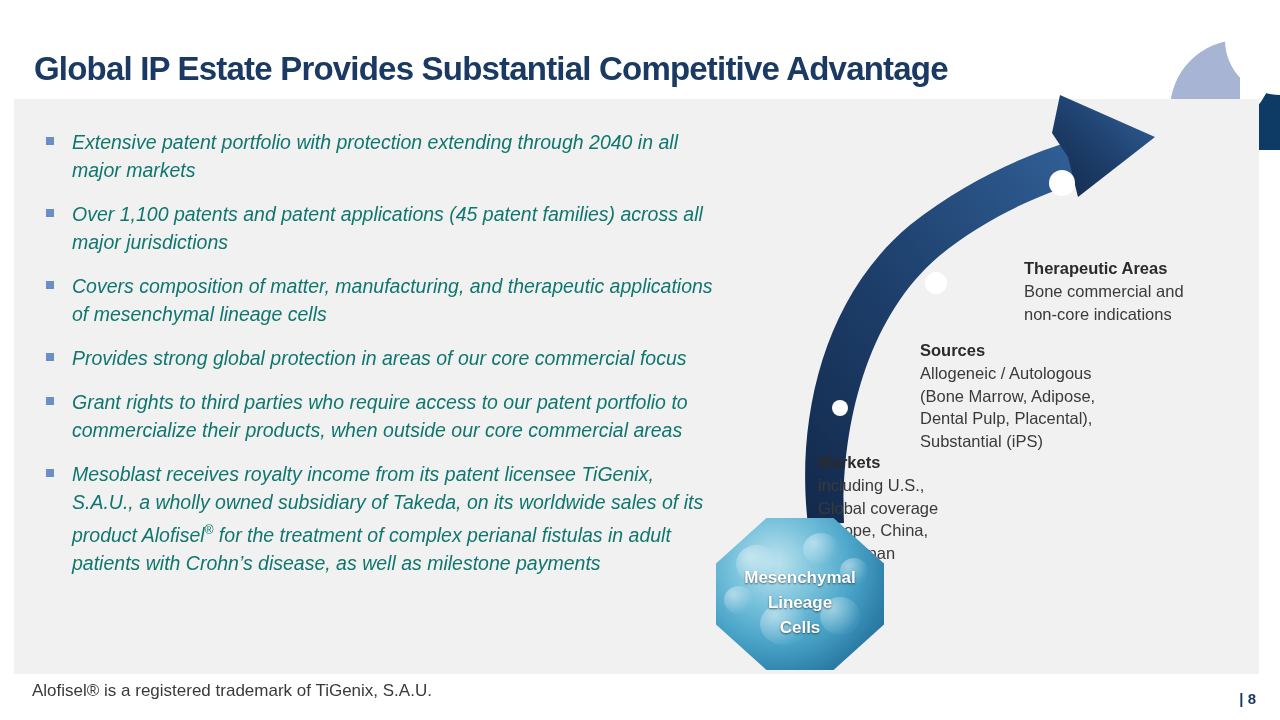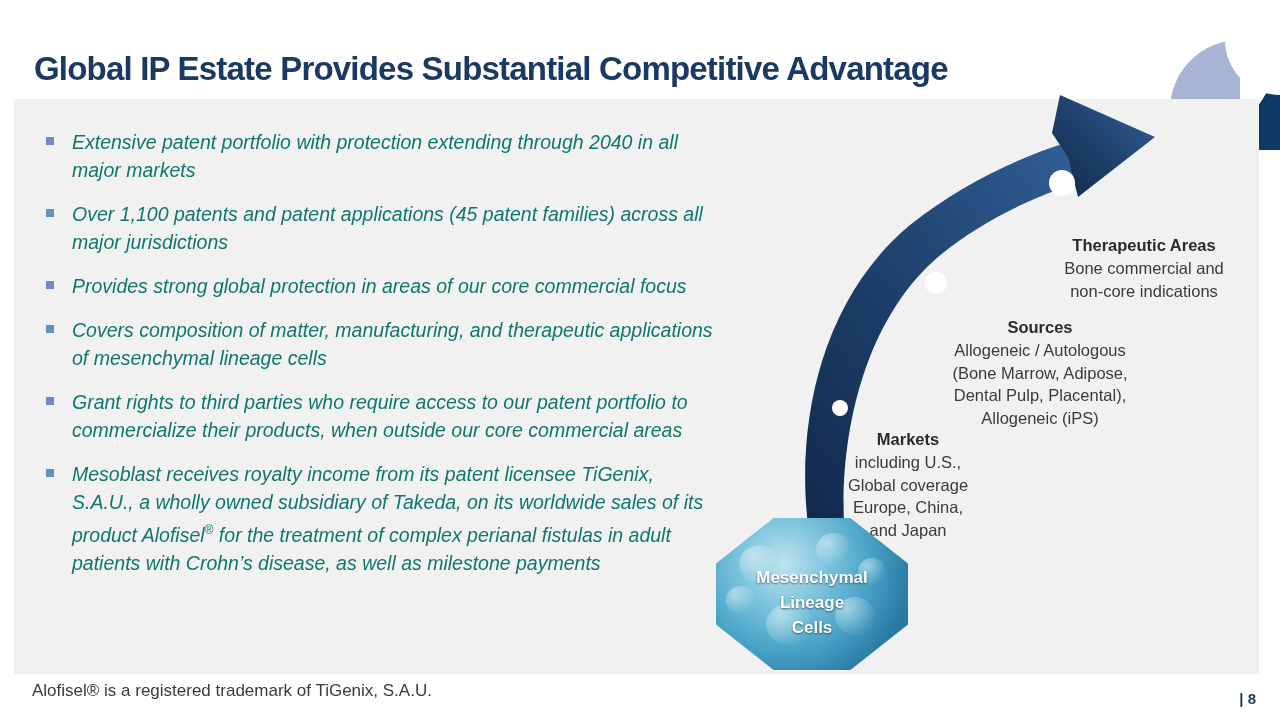--- a/index.html
+++ b/index.html
@@ -112,22 +112,23 @@
     position: absolute;
     left: 760px;
     top: 85px;
     width: 420px;
     height: 470px;
   }
 
   
   .label-group {
     position: absolute;
-    text-align: center;
+    text-align: left;
     color: #3a3a3a;
+    margin-top: 23px;
   }
   .label-group .lbl-title {
     font-weight: bold;
     font-size: 16.5px;
     color: #2b2b2b;
     margin-bottom: 2px;
   }
   .label-group .lbl-line {
     font-size: 16.5px;
     line-height: 22.5px;
@@ -138,21 +139,20 @@
   #grp-sources     { left: 920px;  top: 318px; width: 240px; }
   #grp-markets     { left: 818px;  top: 430px; width: 180px; }
 
   
   #cells {
     position: absolute;
     left: 716px;
     top: 518px;
     width: 168px;
     height: 152px;
-    padding-left: 24px;
   }
   #cells .oct {
     position: absolute;
     inset: 0;
     background:
       radial-gradient(circle at 35% 30%, #bfe4ef 0%, #79c2dc 28%, #4aa4c8 52%, #2d7fa8 75%, #1d5f85 100%);
     clip-path: polygon(30% 0%, 70% 0%, 100% 30%, 100% 70%, 70% 100%, 30% 100%, 0% 70%, 0% 30%);
     box-shadow: 0 0 16px 6px rgba(150,150,150,0.55);
   }
   #cells .blobs {
@@ -215,25 +215,25 @@
     <div class="bullet">
       <span class="marker"></span>
       <span>Extensive patent portfolio with protection extending through 2040 in all major markets</span>
     </div>
     <div class="bullet">
       <span class="marker"></span>
       <span>Over 1,100 patents and patent applications (45 patent families) across all major jurisdictions</span>
     </div>
     <div class="bullet">
       <span class="marker"></span>
+      <span>Covers composition of matter, manufacturing, and therapeutic applications of mesenchymal lineage cells</span>
+    </div>
+    <div class="bullet">
+      <span class="marker"></span>
       <span>Provides strong global protection in areas of our core commercial focus</span>
-    </div>
-    <div class="bullet">
-      <span class="marker"></span>
-      <span>Covers composition of matter, manufacturing, and therapeutic applications of mesenchymal lineage cells</span>
     </div>
     <div class="bullet">
       <span class="marker"></span>
       <span>Grant rights to third parties who require access to our patent portfolio to commercialize their products, when outside our core commercial areas</span>
     </div>
     <div class="bullet">
       <span class="marker"></span>
       <span>Mesoblast receives royalty income from its patent licensee TiGenix, S.A.U., a wholly owned subsidiary of Takeda, on its worldwide sales of its product Alofisel</span><span class="sup">®</span><span> for the treatment of complex perianal fistulas in adult patients with Crohn’s disease, as well as milestone payments</span>
     </div>
   </div>
@@ -266,21 +266,21 @@
     <div class="lbl-title">Therapeutic Areas</div>
     <div class="lbl-line">Bone commercial and</div>
     <div class="lbl-line">non-core indications</div>
   </div>
 
   <div class="label-group" id="grp-sources">
     <div class="lbl-title">Sources</div>
     <div class="lbl-line">Allogeneic / Autologous</div>
     <div class="lbl-line">(Bone Marrow, Adipose,</div>
     <div class="lbl-line">Dental Pulp, Placental),</div>
-    <div class="lbl-line">Allogeneic (iPS)</div>
+    <div class="lbl-line">Substantial (iPS)</div>
   </div>
 
   <div class="label-group" id="grp-markets">
     <div class="lbl-title">Markets</div>
     <div class="lbl-line">including U.S.,</div>
     <div class="lbl-line">Global coverage</div>
     <div class="lbl-line">Europe, China,</div>
     <div class="lbl-line">and Japan</div>
   </div>
 

